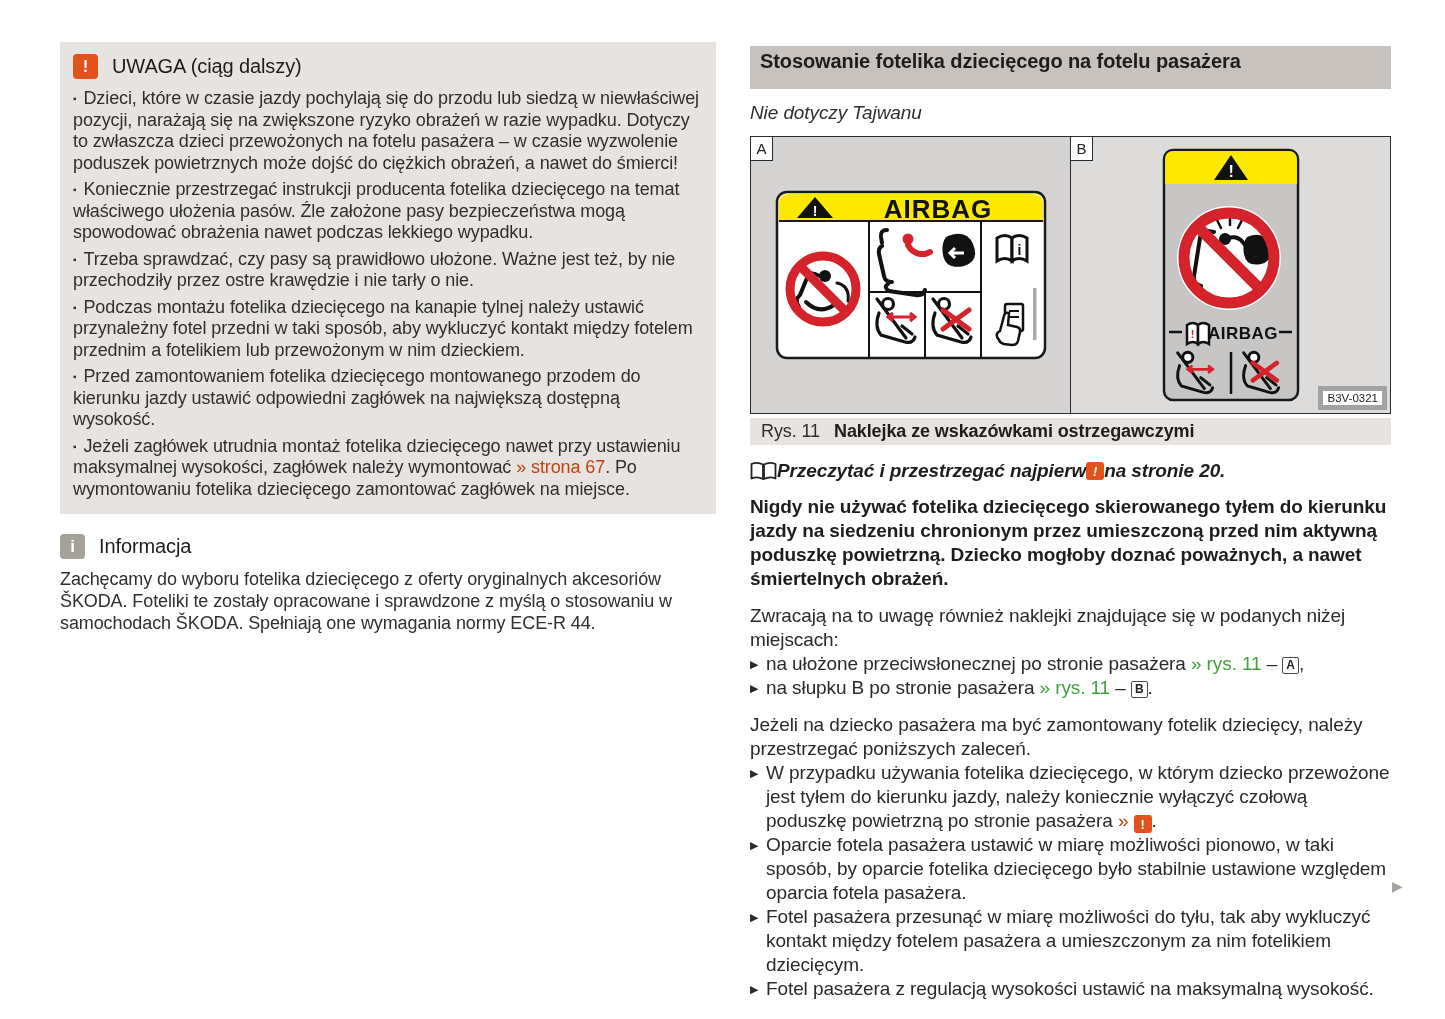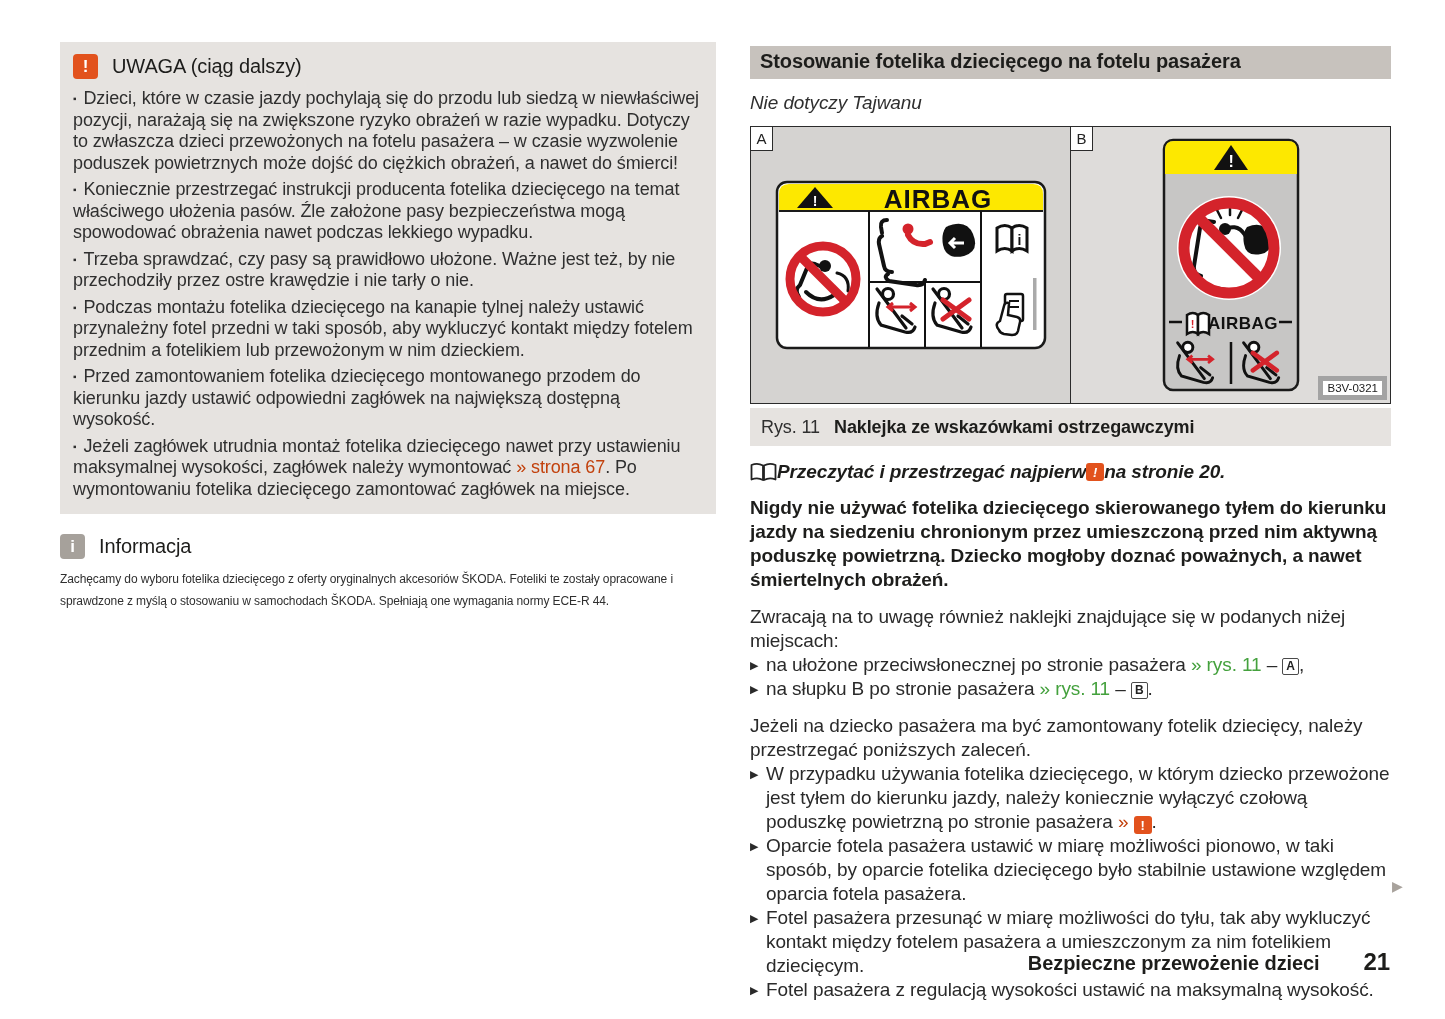--- a/index.html
+++ b/index.html
@@ -13,37 +13,37 @@
   .badge{width:25px;height:25px;border-radius:4px;display:flex;align-items:center;justify-content:center;
          color:#fff;font-weight:700;font-size:17px;flex:0 0 auto;}
   .badge.orange{background:#e2521d;}
   .badge.gray{background:#a6a19b;}
   .box-title{font-weight:400;font-size:20px;color:#1d1d1b;}
   .w-items{font-size:18px;line-height:21.5px;color:#2f2f2f;}
   .sq-item{margin-bottom:5px;}
   .sq-item:last-child{margin-bottom:0;}
   .sq-bullet{font-size:10px;margin-right:7px;vertical-align:2px;}
   .info-sec{margin-top:20px;}
-  .info-text{font-size:12px;line-height:22px;margin-top:9px;color:#2f2f2f;}
+  .info-text{font-size:18px;line-height:22px;margin-top:9px;color:#2f2f2f;}
 
   
   .r-col{position:absolute;left:750px;top:46px;width:641px;}
-  .section-bar{background:#c7c2bd;height:33px;line-height:30px;padding-left:10px;
+  .section-bar{background:#c7c2bd;height:43px;line-height:30px;padding-left:10px;
                font-size:20px;font-weight:700;color:#1d1d1b;}
   .subtitle{font-style:italic;font-size:19px;margin-top:13px;color:#2f2f2f;}
   .figure{margin-top:12px;border:1.5px solid #2b2b2b;height:276px;display:flex;box-sizing:content-box;}
   .panel{position:relative;flex:1;display:flex;align-items:center;justify-content:center;}
   .panel-a{background:#d5d3d1;border-right:1.5px solid #2b2b2b;}
   .panel-b{background:#dedcda;}
   .plabel{position:absolute;left:0;top:0;width:21px;height:23px;background:#fff;
           border-right:1.3px solid #2b2b2b;border-bottom:1.3px solid #2b2b2b;
           font-size:15px;display:flex;align-items:center;justify-content:center;color:#222;}
   .fig-code{position:absolute;right:3px;bottom:3px;background:#fff;border:5px solid #a3a3a3;
             font-size:11.5px;letter-spacing:0;padding:1px 4px;color:#222;}
-  .caption{margin-top:4px;background:#e6e3e0;height:38px;display:flex;align-items:center;
+  .caption{margin-top:4px;background:#e6e3e0;height:27px;display:flex;align-items:center;
            font-size:18px;padding-left:11px;gap:14px;color:#2f2f2f;}
   .cap-text{font-weight:700;color:#1d1d1b;}
   .read-first{margin-top:15px;display:flex;align-items:center;font-size:19px;font-weight:700;color:#1d1d1b;font-style:italic;}
   .para{font-size:19px;line-height:24px;margin-top:13px;}
   .para.bold{font-weight:700;color:#1d1d1b;}
   .blist{font-size:19px;line-height:24px;}
   .arrow-item{position:relative;padding-left:16px;}
   .arrow-bullet{position:absolute;left:0;top:0;font-size:11px;line-height:24px;}
 
   
@@ -264,17 +264,13 @@
     <div class="blist">
         <div class="arrow-item"><span class="arrow-bullet">▶</span><span><span>W przypadku używania fotelika dziecięcego, w którym dziecko przewożone jest tyłem do kierunku jazdy, należy koniecznie wyłączyć czołową poduszkę powietrzną po stronie pasażera </span><span class="seg-lo">» </span><span class="seg-wi">!</span><span>.</span></span></div>
         <div class="arrow-item"><span class="arrow-bullet">▶</span><span><span>Oparcie fotela pasażera ustawić w miarę możliwości pionowo, w taki sposób, by oparcie fotelika dziecięcego było stabilnie ustawione względem oparcia fotela pasażera.</span></span></div>
         <div class="arrow-item"><span class="arrow-bullet">▶</span><span><span>Fotel pasażera przesunąć w miarę możliwości do tyłu, tak aby wykluczyć kontakt między fotelem pasażera a umieszczonym za nim fotelikiem dziecięcym.</span></span></div>
         <div class="arrow-item"><span class="arrow-bullet">▶</span><span><span>Fotel pasażera z regulacją wysokości ustawić na maksymalną wysokość.</span></span></div>
       </div>
   </div>
 
   <div class="cont-arrow">▶</div>
 
-  <div class="footer">
-    <span class="f-title">Bezpieczne przewożenie dzieci</span>
-    <span class="f-num">21</span>
-  </div>
 </div>
 
 </body></html>

